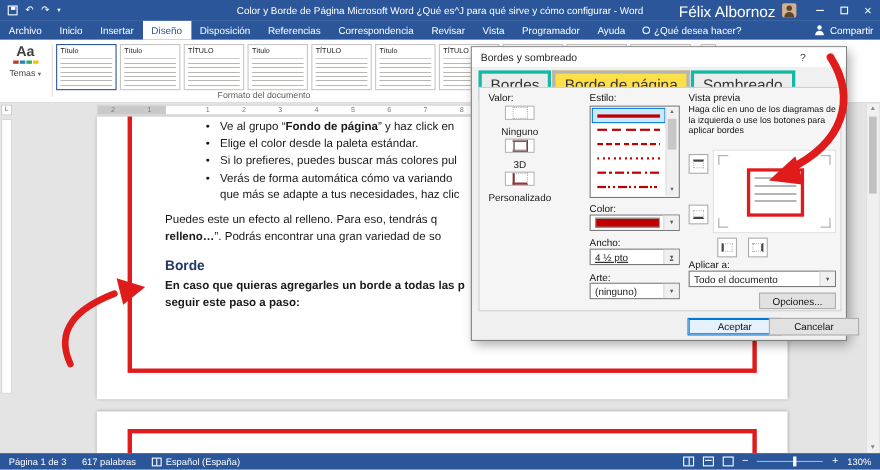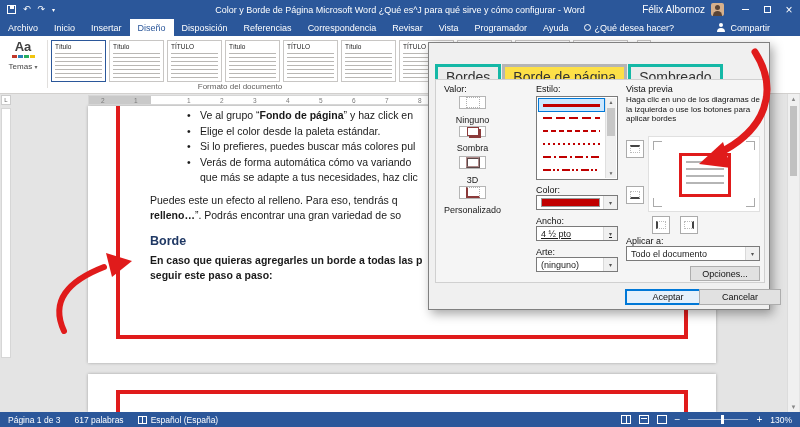--- a/index.html
+++ b/index.html
@@ -11,36 +11,36 @@
   .titlebar{position:absolute;left:0;top:0;width:800px;height:19px;background:#2b579a;color:#fff;display:flex;align-items:center;z-index:40;}
   .qat{display:flex;align-items:center;gap:7px;padding-left:7px;}
   .saveicon{width:9px;height:9px;border:1px solid #fff;position:relative;display:inline-block;}
   .saveicon::before{content:"";position:absolute;left:2px;top:0;width:4px;height:3px;background:#fff;}
   .qglyph{font-size:9px;line-height:9px;color:#fff;}
   .undo::after{content:"↶";}
   .redo::after{content:"↷";}
   .qcaret::after{content:"▾";font-size:6px;}
   .titletext{position:absolute;left:50%;transform:translateX(-50%);font-size:9px;white-space:nowrap;}
   .tbright{margin-left:auto;display:flex;align-items:center;height:100%;}
-  .username{font-size:10px;margin-right:6px;}
+  .username{font-size:14px;margin-right:6px;}
   .avatar{width:13px;height:13px;border-radius:2px;background:#d6b08c;position:relative;overflow:hidden;margin-right:10px;}
   .avatar::before{content:"";position:absolute;left:4px;top:2px;width:5px;height:5px;border-radius:50%;background:#5a4436;}
   .avatar::after{content:"";position:absolute;left:2px;top:8px;width:9px;height:6px;border-radius:5px 5px 0 0;background:#5a4436;}
   .winbtn{width:22px;height:19px;display:flex;align-items:center;justify-content:center;}
   .minglyph{width:7px;height:1px;background:#fff;display:block;}
   .restglyph{width:7px;height:7px;border:1px solid #fff;display:block;}
   .closeglyph::after{content:"×";font-size:12px;line-height:10px;}
 
   
   .tabrow{position:absolute;left:0;top:19px;width:800px;height:17px;background:#2b579a;display:flex;align-items:stretch;color:#fff;z-index:40;}
   #ribbonTabs{display:flex;align-items:stretch;}
   .rtab{padding:0 8px;font-size:9px;display:flex;align-items:center;gap:3px;white-space:nowrap;}
   .rtab.active{background:#fff;color:#2b579a;}
   .bulb{width:7px;height:7px;border:1px solid #fff;border-radius:50%;display:inline-block;}
-  .share{margin-left:auto;display:flex;align-items:center;gap:5px;padding-right:30px;font-size:9px;}
+  .share{margin-left:auto;display:flex;align-items:center;gap:5px;padding-right:6px;font-size:9px;}
   .person{width:9px;height:9px;position:relative;display:inline-block;}
   .person::before{content:"";position:absolute;left:2.5px;top:0;width:4px;height:4px;border-radius:50%;background:#fff;}
   .person::after{content:"";position:absolute;left:0.5px;top:4.5px;width:8px;height:4px;border-radius:4px 4px 0 0;background:#fff;}
 
   
   .ribbon{position:absolute;left:0;top:36px;width:800px;height:58px;background:#fff;border-bottom:1px solid #d2d0ce;z-index:30;}
   .themes{position:absolute;left:2px;top:3px;width:42px;height:51px;text-align:center;}
   .aa{font-size:13px;font-weight:bold;color:#404040;line-height:15px;}
   .aadots{display:flex;justify-content:center;gap:1px;margin-top:1px;}
   .aadots i{width:5px;height:3px;display:inline-block;}
@@ -348,40 +348,41 @@
 
   <div class="vscroll">
     <div class="vsb vup"></div>
     <div class="vthumb"></div>
     <div class="vdownwrap">
         <div class="vsb vdown"></div>
       </div>
   </div>
 
   <div class="dialog">
+    <div class="dtitle">
+      <span>Bordes y sombreado</span>
+      <span class="dctrl">
+        <span class="dbtn">?</span>
+        <span class="dbtn">×</span>
+      </span>
+    </div>
     <div id="dialogTabs">
         <div class="dtab">Bordes</div>
         <div class="dtab active">Borde de página</div>
         <div class="dtab">Sombreado</div>
       </div>
     <div class="dpanel">
 
       <div class="dlabel" style="left:8px;top:4px;">Valor:</div>
       <div id="valorList">
           <div class="vrow">
             <div class="vicon none">
               <i></i>
             </div>
             <span class="vlabel">Ninguno</span>
-          </div>
-          <div class="vrow">
-            <div class="vicon shadow">
-              <i></i>
-            </div>
-            <span class="vlabel">Sombra</span>
           </div>
           <div class="vrow">
             <div class="vicon threed">
               <i></i>
             </div>
             <span class="vlabel">3D</span>
           </div>
           <div class="vrow">
             <div class="vicon custom">
               <i></i>

